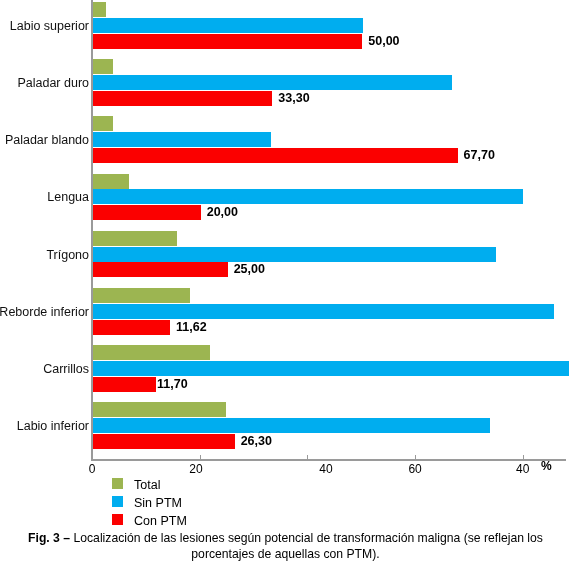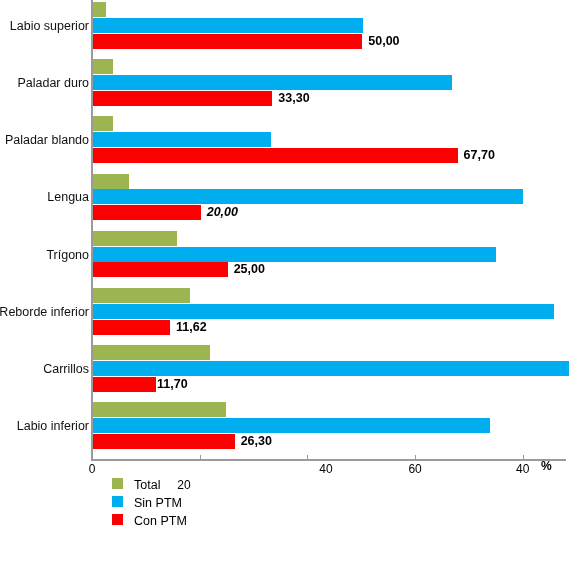--- a/index.html
+++ b/index.html
@@ -149,21 +149,21 @@
 
 <div id="figure">
 
   <div id="plot">
     <div class="axis-line-y"></div>
     <div class="axis-line-x"></div>
     <div id="ticks">
         <div class="tick" style="left: 92px;"></div>
         <div class="tick-label" style="left: 92px;">0</div>
         <div class="tick" style="left: 199.7px;"></div>
-        <div class="tick-label" style="left: 184px; margin-top: 16px;">20</div>
+        <div class="tick-label" style="left: 196px;">20</div>
         <div class="tick" style="left: 307.4px;"></div>
         <div class="tick-label" style="left: 326px;">40</div>
         <div class="tick" style="left: 415.1px;"></div>
         <div class="tick-label" style="left: 415.1px;">60</div>
         <div class="tick" style="left: 522.8px;"></div>
         <div class="tick-label" style="left: 522.8px;">40</div>
       </div>
     <div id="groups">
         <div class="group" style="top: 2px; height: 57.2px;">
           <div class="bar total" style="top: 0px; width: 13.4625px; background: rgb(156, 181, 81);"></div>
@@ -183,21 +183,21 @@
           <div class="bar total" style="top: 0px; width: 20.463px; background: rgb(156, 181, 81);"></div>
           <div class="bar sinptm" style="top: 15.8px; width: 177.705px; background: rgb(0, 173, 239);"></div>
           <div class="bar conptm" style="top: 31.6px; width: 364.565px; background: rgb(251, 0, 0);"></div>
           <div class="bar-value" style="top: 31.6px; left: 463.565px;">67,70</div>
           <div class="cat-label" style="top: 16.8px;">Paladar blando</div>
         </div>
         <div class="group" style="top: 173.6px; height: 57.2px;">
           <div class="bar total" style="top: 0px; width: 36.0795px; background: rgb(156, 181, 81);"></div>
           <div class="bar sinptm" style="top: 15.8px; width: 430.262px; background: rgb(0, 173, 239);"></div>
           <div class="bar conptm" style="top: 31.6px; width: 107.7px; background: rgb(251, 0, 0);"></div>
-          <div class="bar-value" style="top: 31.6px; left: 206.7px; font-style: italic;">20,00</div>
+          <div class="bar-value" style="top: 31.6px; left: 206.7px;">20,00</div>
           <div class="cat-label" style="top: 16.8px;">Lengua</div>
         </div>
         <div class="group" style="top: 230.8px; height: 57.2px;">
           <div class="bar total" style="top: 0px; width: 84.006px; background: rgb(156, 181, 81);"></div>
           <div class="bar sinptm" style="top: 15.8px; width: 403.337px; background: rgb(0, 173, 239);"></div>
           <div class="bar conptm" style="top: 31.6px; width: 134.625px; background: rgb(251, 0, 0);"></div>
           <div class="bar-value" style="top: 31.6px; left: 233.625px;">25,00</div>
           <div class="cat-label" style="top: 16.8px;">Trígono</div>
         </div>
         <div class="group" style="top: 288px; height: 57.2px;">
@@ -233,14 +233,17 @@
       <div class="legend-row">
         <span class="legend-swatch" style="background: rgb(0, 173, 239);"></span>
         <span class="legend-label">Sin PTM</span>
       </div>
       <div class="legend-row">
         <span class="legend-swatch" style="background: rgb(251, 0, 0);"></span>
         <span class="legend-label">Con PTM</span>
       </div>
     </div>
 
+  <div id="caption">
+    <span class="cap-label">Fig. 3 –</span><span> Localización de las lesiones según potencial de transformación maligna (se reflejan los porcentajes de aquellas con PTM).</span>
+  </div>
 
 </div>
 
 </body></html>

